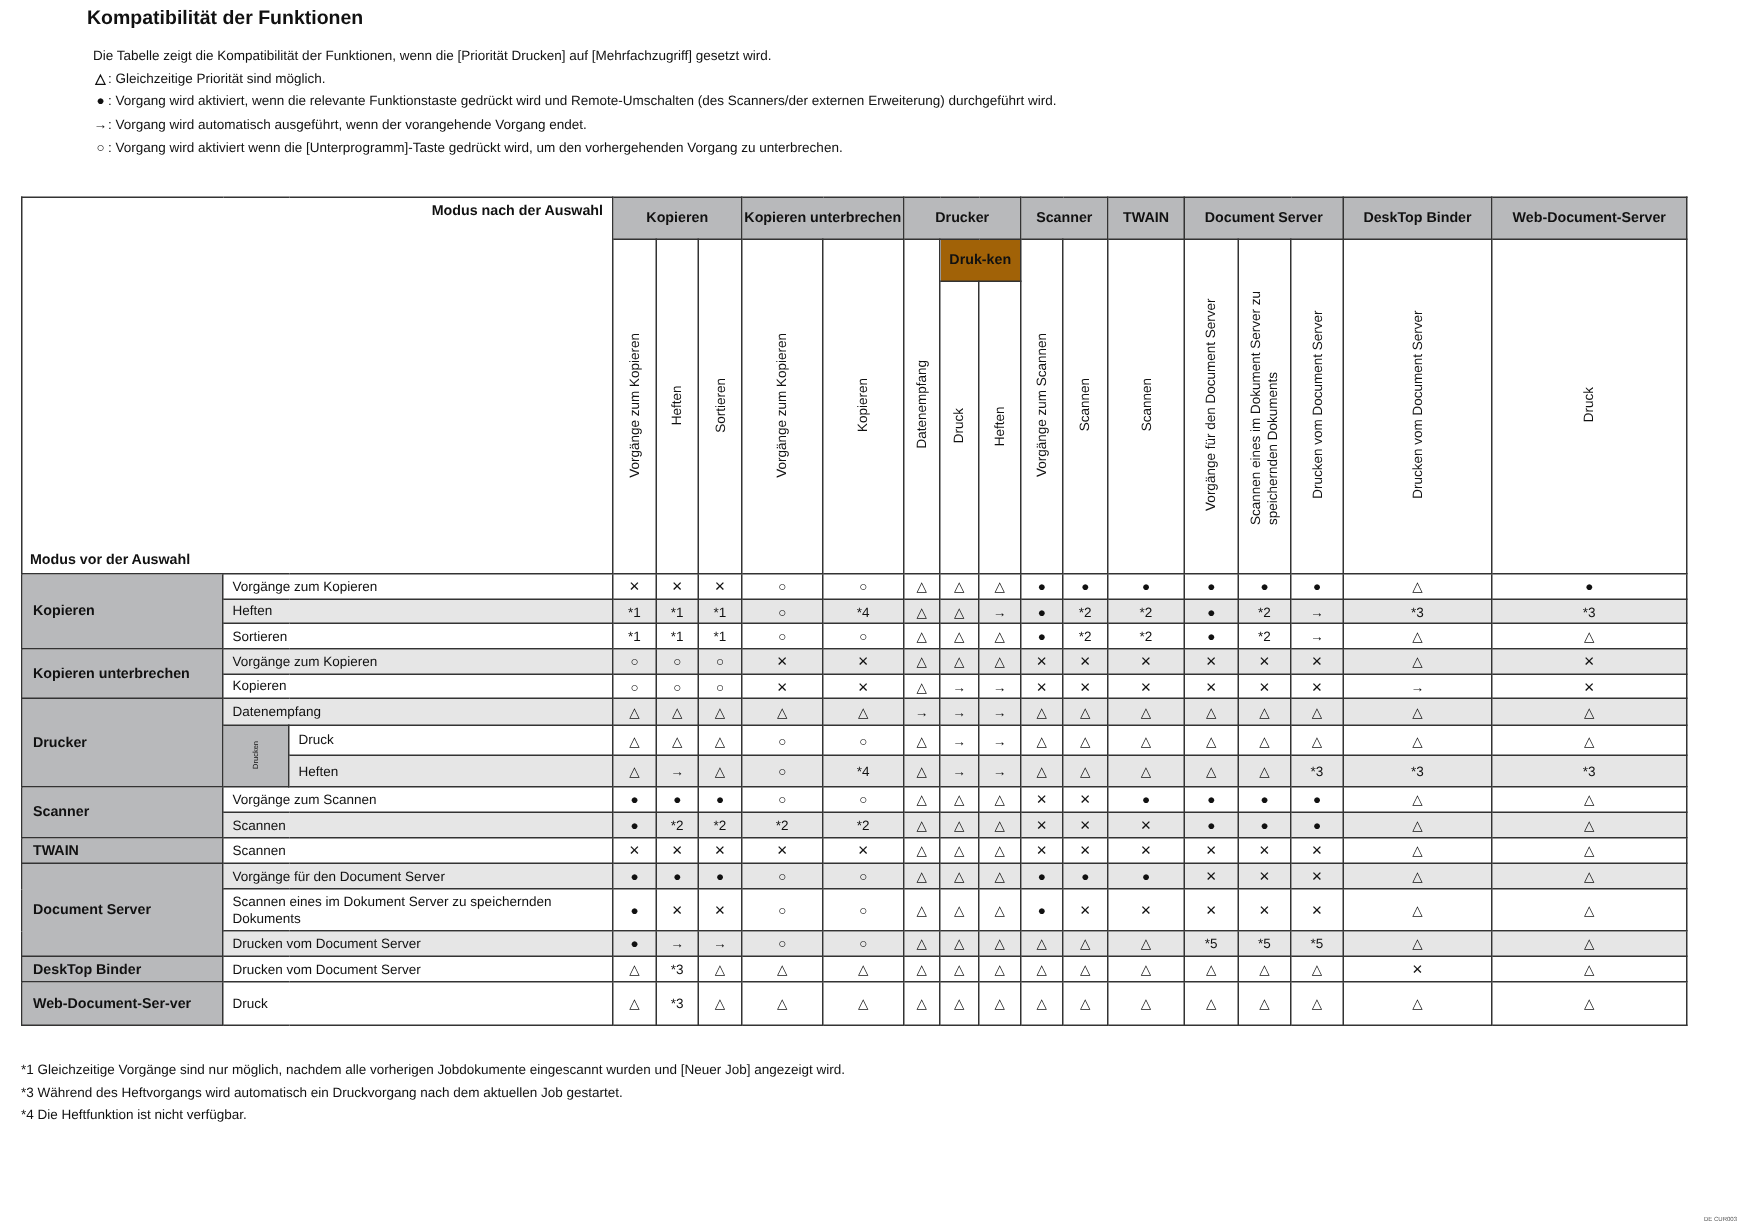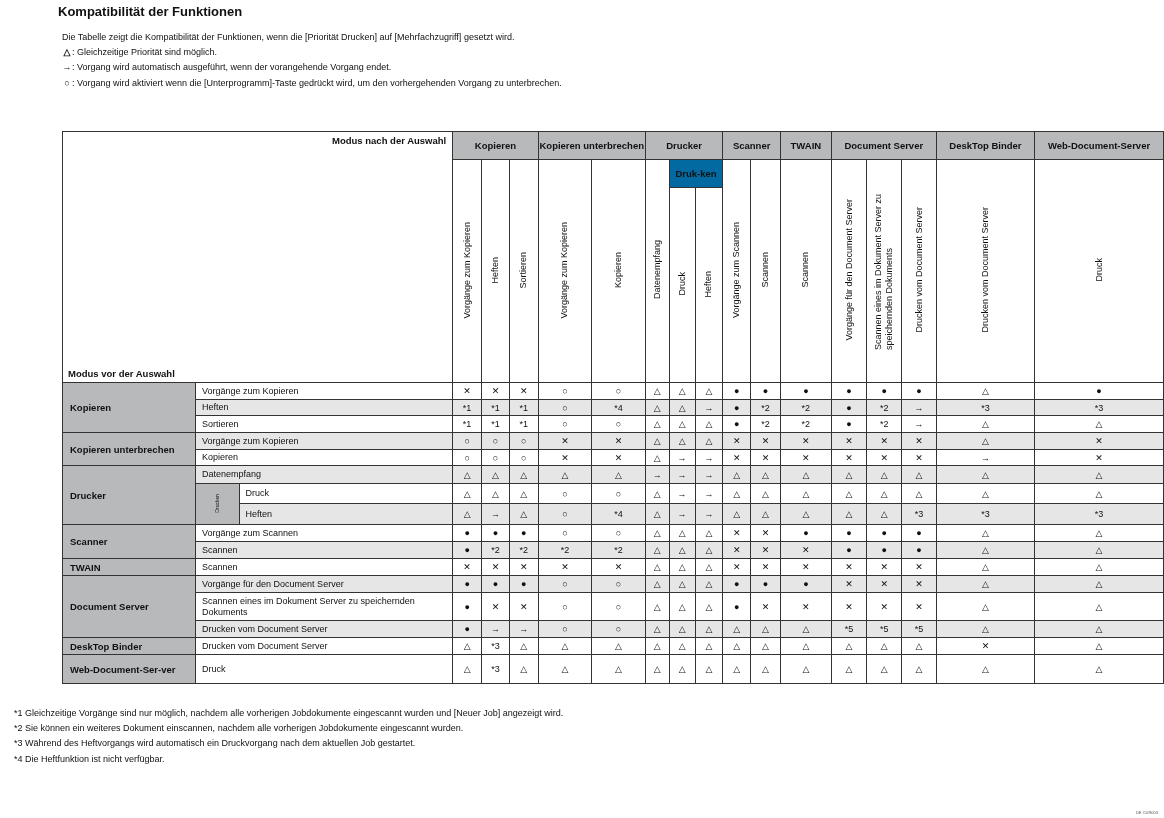--- a/index.html
+++ b/index.html
@@ -1,47 +1,48 @@
 <!DOCTYPE html>
 <html><head>
 <meta charset="utf-8">
 <style>
   html,body{margin:0;padding:0;background:#fff;}
   body{width:1164px;height:818px;position:relative;font-family:"Liberation Sans",sans-serif;color:#111;overflow:hidden;}
   .title{position:absolute;left:14px;top:4px;font-size:13px;font-weight:bold;padding-left:44px;}
   .intro{position:absolute;left:26px;top:30px;font-size:9px;line-height:15.2px;margin-left:36px;}
   .intro .line{white-space:nowrap;}
   .sym{display:inline-block;width:10px;text-align:center;font-weight:bold;}
-  table.grid{position:absolute;left:14px;top:131px;border-collapse:collapse;table-layout:fixed;font-size:9px;margin-left:48px;}
+  table.grid{position:absolute;left:14px;top:131px;border-collapse:collapse;table-layout:fixed;font-size:9px;}
   table.grid td{border:1px solid #333;padding:0;text-align:center;vertical-align:middle;overflow:hidden;}
   .cornerhead{position:relative;border:1px solid #333;}
   .corner-top{position:absolute;right:6px;top:3px;font-weight:bold;font-size:9.5px;}
   .corner-bot{position:absolute;left:5px;bottom:3px;font-weight:bold;font-size:9.5px;}
   .grp{background:#b8b9bb;font-weight:bold;font-size:9.5px;line-height:11px;}
-  .sub{background:#0369a1;font-weight:bold;font-size:9.5px;line-height:11px;}
+  .sub{background:#a16207;font-weight:bold;font-size:9.5px;line-height:11px;}
   .vert{writing-mode:vertical-rl;transform:rotate(180deg);font-size:9px;white-space:nowrap;line-height:11px;display:inline-block;text-align:left;}
   td.vcell{vertical-align:bottom;padding-bottom:6px;background:#fff;}
   .rowgrp{background:#b8b9bb;font-weight:bold;text-align:left !important;padding-left:7px !important;font-size:9.5px;line-height:11px;}
   .rowlbl{text-align:left !important;padding-left:6px !important;font-size:9px;line-height:11px;}
   .subv{background:#b8b9bb;}
   .subv span{writing-mode:vertical-rl;transform:rotate(180deg);font-size:5px;display:inline-block;}
   tr.alt td.cell, tr.alt td.rowlbl{background:#e6e6e6;}
   td.cell{font-size:9px;}
   .footnotes{position:absolute;left:14px;top:706px;font-size:9px;line-height:15.2px;}
   .footnotes div{white-space:nowrap;}
   .code{position:absolute;right:6px;top:810px;font-size:4px;color:#555;}
 </style>
 </head>
 <body>
 
 <div class="title">Kompatibilität der Funktionen</div>
 
 <div class="intro">
   <div class="line">Die Tabelle zeigt die Kompatibilität der Funktionen, wenn die [Priorität Drucken] auf [Mehrfachzugriff] gesetzt wird.</div>
   <div class="line"><span class="sym">△</span><span>: Gleichzeitige Priorität sind möglich.</span></div>
+  <div class="line"><span class="sym">●</span><span>: Vorgang wird aktiviert, wenn die relevante Funktionstaste gedrückt wird und Remote-Umschalten (des Scanners/der externen Erweiterung) durchgeführt wird.</span></div>
   <div class="line"><span class="sym">→</span><span>: Vorgang wird automatisch ausgeführt, wenn der vorangehende Vorgang endet.</span></div>
   <div class="line"><span class="sym">○</span><span>: Vorgang wird aktiviert wenn die [Unterprogramm]-Taste gedrückt wird, um den vorhergehenden Vorgang zu unterbrechen.</span></div>
 </div>
 
 <table class="grid">
   <colgroup>
     <col style="width:134px">
       <col style="width:44px">
       <col style="width:216px">
     <col style="width:29px">
@@ -410,18 +411,17 @@
         <td class="cell">△</td>
         <td class="cell">△</td>
         <td class="cell">△</td>
         <td class="cell">△</td>
       </tr>
     </tbody>
 </table>
 
 <div class="footnotes">
   <div>*1 Gleichzeitige Vorgänge sind nur möglich, nachdem alle vorherigen Jobdokumente eingescannt wurden und [Neuer Job] angezeigt wird.</div>
-  <div>*2 Sie können ein weiteres Dokument einscannen, nachdem alle vorherigen Jobdokumente eingescannt wurden.</div>
   <div>*3 Während des Heftvorgangs wird automatisch ein Druckvorgang nach dem aktuellen Job gestartet.</div>
   <div>*4 Die Heftfunktion ist nicht verfügbar.</div>
 </div>
 
 <div class="code">DE CUR003</div>
 
 </body></html>

